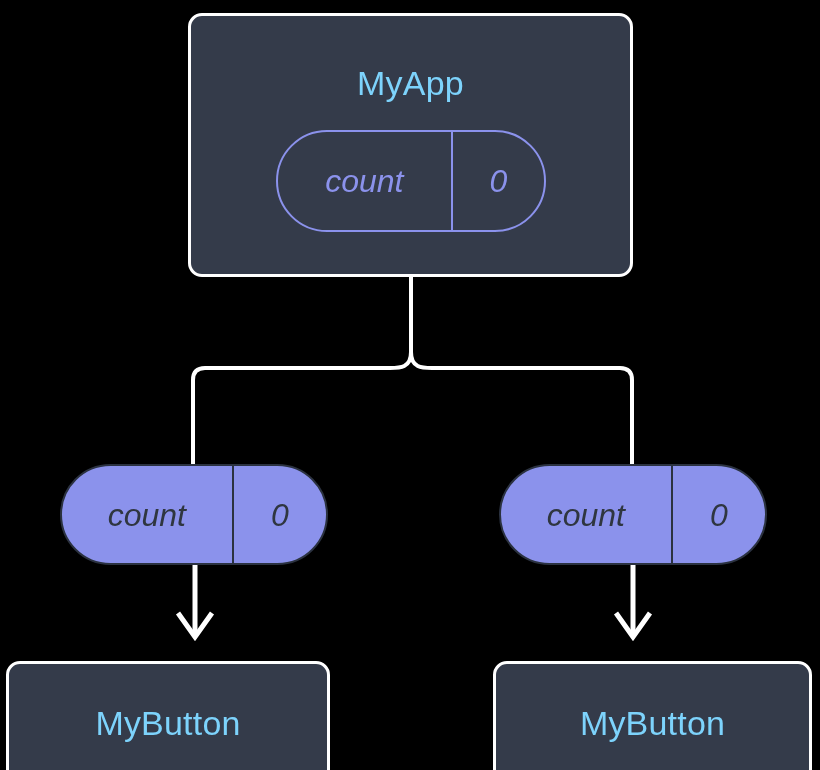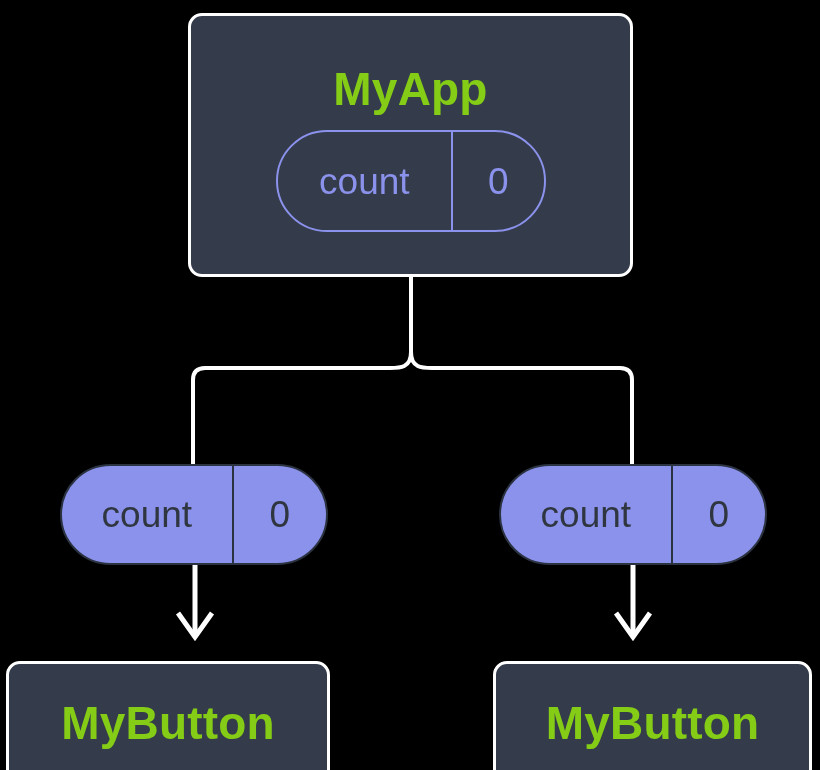--- a/index.html
+++ b/index.html
@@ -29,23 +29,23 @@
     position: absolute;
     box-sizing: border-box;
     background: #343b4a;
     border: 3px solid #ffffff;
     border-radius: 14px;
     display: flex;
     flex-direction: column;
     align-items: center;
   }
   .comp-title {
-    color: #84cc16;
-    font-size: 46px;
-    font-weight: 700;
+    color: #7dd3fc;
+    font-size: 34px;
+    font-weight: 400;
     letter-spacing: 0.2px;
     line-height: 1;
     white-space: nowrap;
   }
 
   #app-box {
     left: 188px;
     top: 13px;
     width: 445px;
     height: 264px;
@@ -67,23 +67,24 @@
     box-sizing: border-box;
     display: flex;
     align-items: stretch;
     border-radius: 999px;
     overflow: hidden;
   }
   .pill-key, .pill-val {
     display: flex;
     align-items: center;
     justify-content: center;
-    font-size: 37px;
+    font-size: 32px;
     line-height: 1;
     white-space: nowrap;
+    font-style: italic;
   }
 
   
   .pill-outline {
     border: 2px solid #8b92ec;
     background: transparent;
   }
   .pill-outline .pill-key {
     width: 174px;
     color: #8b92ec;

